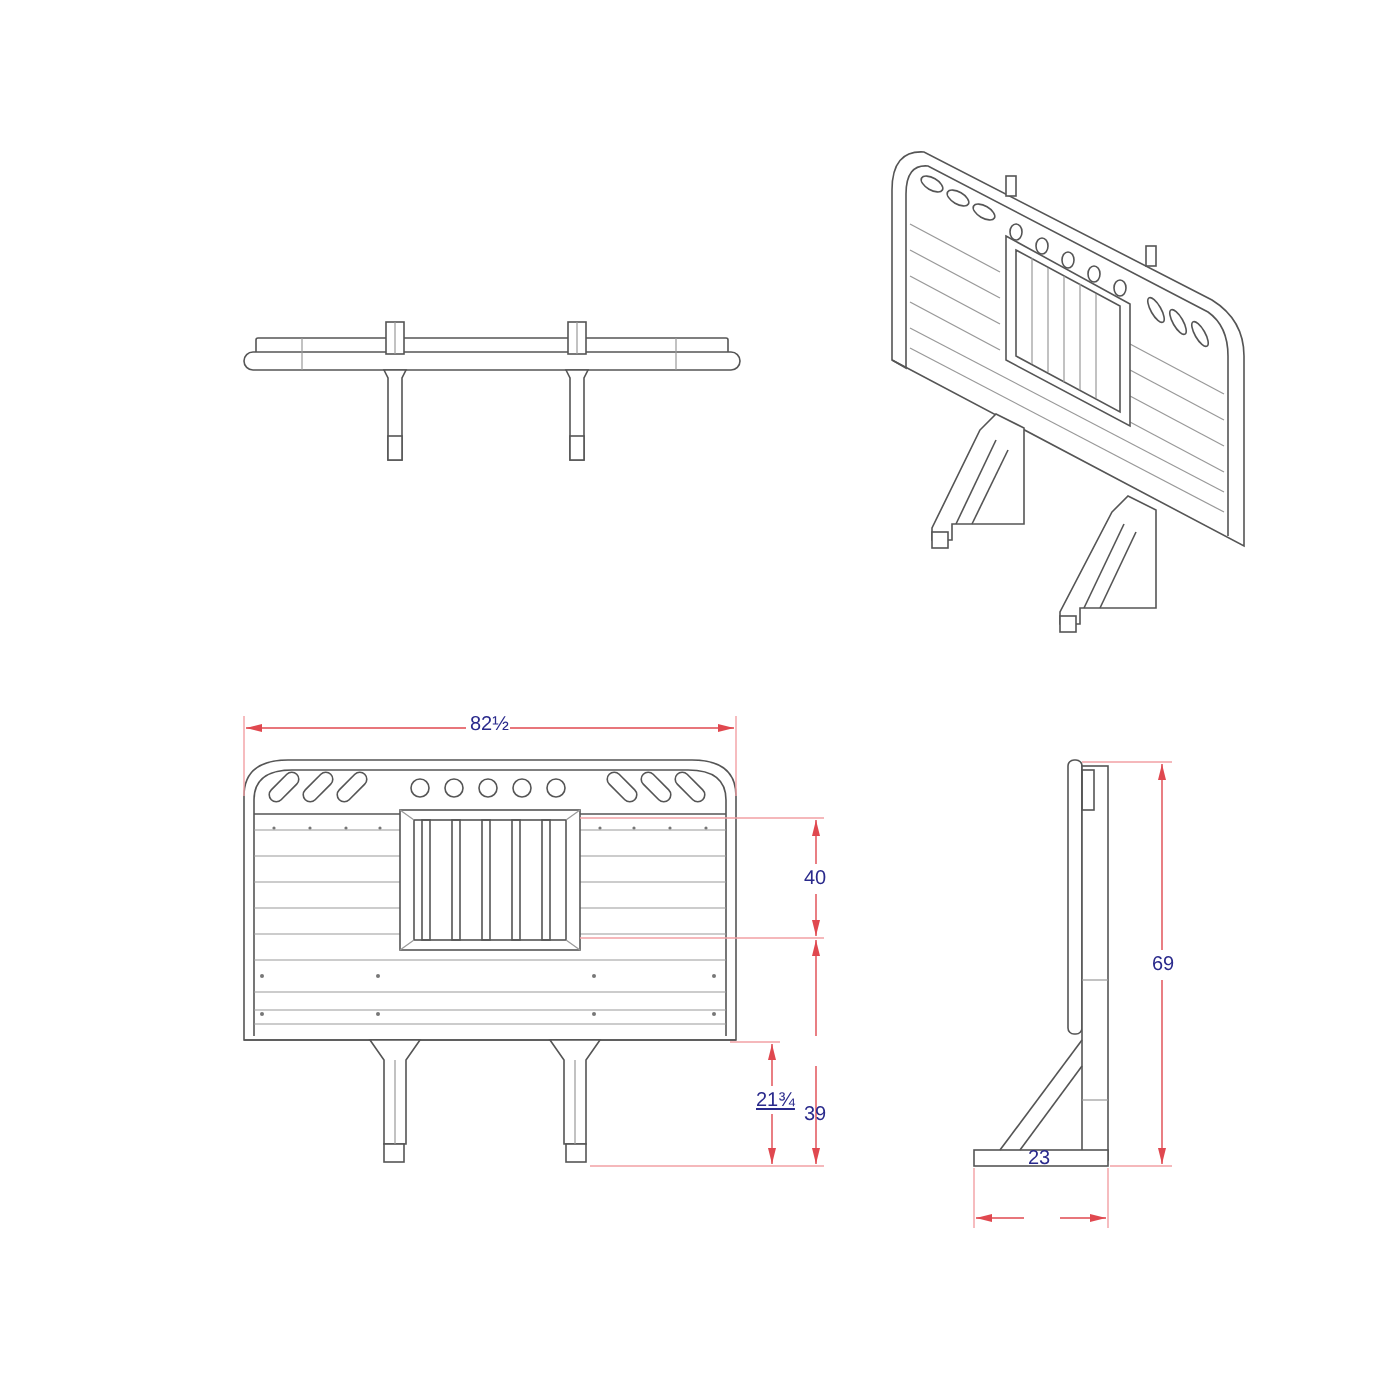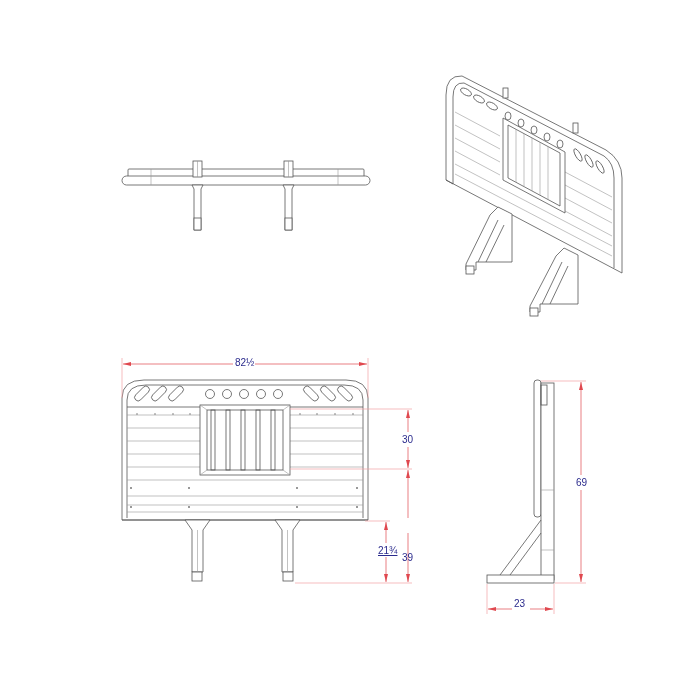--- a/index.html
+++ b/index.html
@@ -221,18 +221,18 @@
     <line class="ext" x1="487" y1="584" x2="487" y2="614"></line>
     <line class="ext" x1="554" y1="584" x2="554" y2="614"></line>
     <line class="dim" x1="488" y1="609" x2="512" y2="609"></line>
     <line class="dim" x1="530" y1="609" x2="553" y2="609"></line>
     <path d="M488 609 L496 607 L496 611 Z" fill="#e0484f"></path>
     <path d="M553 609 L545 607 L545 611 Z" fill="#e0484f"></path>
   </g>
 </svg>
 
 <div style="position:absolute;left:235px;top:357px;font-size:10px;color:#2a2a8c;font-family:'Liberation Sans',sans-serif;">82½</div>
-<div style="position:absolute;left:402px;top:434px;font-size:10px;color:#2a2a8c;font-family:'Liberation Sans',sans-serif;">30</div>
+<div style="position:absolute;left:402px;top:434px;font-size:10px;color:#2a2a8c;font-family:'Liberation Sans',sans-serif;">40</div>
 <div style="position:absolute;left:402px;top:520px;font-size:10px;color:#2a2a8c;font-family:'Liberation Sans',sans-serif;margin-top:32px;">39</div>
 <div style="position:absolute;left:378px;top:545px;font-size:10px;color:#2a2a8c;font-family:'Liberation Sans',sans-serif;text-decoration:underline;">21¾</div>
 <div style="position:absolute;left:576px;top:477px;font-size:10px;color:#2a2a8c;font-family:'Liberation Sans',sans-serif;">69</div>
-<div style="position:absolute;left:514px;top:598px;font-size:10px;color:#2a2a8c;font-family:'Liberation Sans',sans-serif;">23</div>
+<div style="position:absolute;left:514px;top:574px;font-size:10px;color:#2a2a8c;font-family:'Liberation Sans',sans-serif;">23</div>
 </div>
 
 </body></html>

